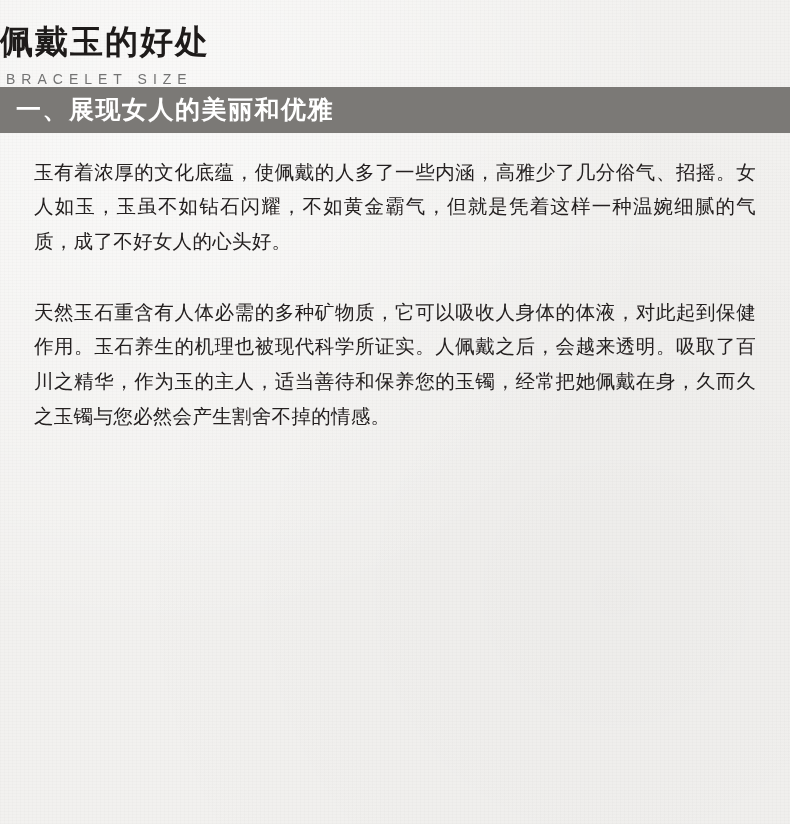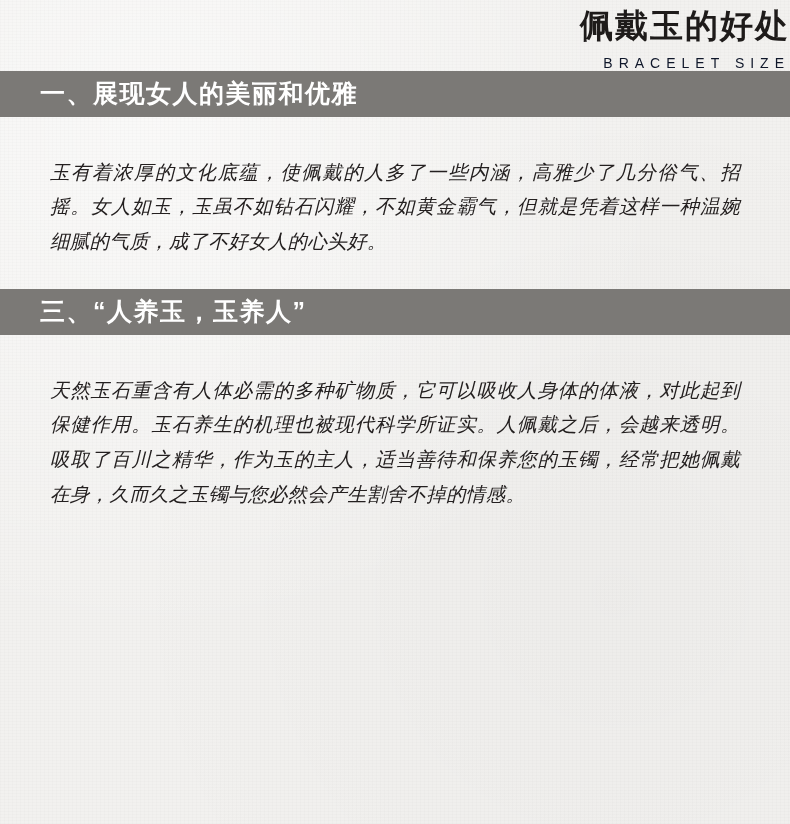--- a/index.html
+++ b/index.html
@@ -30,74 +30,73 @@
   }
   .page {
     position: relative;
     z-index: 1;
     width: 790px;
     box-sizing: border-box;
   }
 
   
   .doc-header {
-    padding-top: 4px;
-    text-align: right;
+    padding-top: 20px;
+    text-align: left;
   }
   .doc-title {
     font-size: 33px;
     font-weight: bold;
     letter-spacing: 2px;
     color: #1e1b1a;
     line-height: 1.35;
     margin: 0;
   }
   .doc-subtitle {
     margin: 6px 0 0 0;
     font-size: 14px;
     letter-spacing: 6px;
-    color: #0f172a;
+    color: #737373;
     font-weight: normal;
     text-indent: 6px;
   }
 
   
   .section {
     margin-top: 0;
   }
   .section-bar {
     background: #7b7976;
     color: #ffffff;
     height: 46px;
     display: flex;
     align-items: center;
-    padding: 0 0 0 40px;
+    padding: 0 0 0 16px;
     box-sizing: border-box;
     width: 790px;
   }
   .section-bar-text {
     font-size: 25px;
     font-weight: bold;
     letter-spacing: 1.5px;
     line-height: 1;
   }
 
   
   .section-body {
     padding: 22px 34px 20px 34px;
     box-sizing: border-box;
   }
   .section-body p {
-    margin: 16px;
+    margin: 0;
     font-size: 19.5px;
     line-height: 1.78;
     color: #242020;
     text-align: justify;
     letter-spacing: 0.3px;
-    font-style: italic;
   }
 
   .sp-1 .section-body { padding-bottom: 14px; }
   .sp-2 .section-body { padding-bottom: 12px; }
   .sp-3 .section-body { padding-bottom: 10px; }
 </style>
 </head>
 <body>
 
 <div class="paper-texture"></div>
@@ -113,21 +112,18 @@
     <div class="section-bar">
       <span class="section-bar-text">一、展现女人的美丽和优雅</span>
     </div>
     <div class="section-body">
       <p>玉有着浓厚的文化底蕴，使佩戴的人多了一些内涵，高雅少了几分俗气、招摇。女人如玉，玉虽不如钻石闪耀，不如黄金霸气，但就是凭着这样一种温婉细腻的气质，成了不好女人的心头好。</p>
     </div>
   </div>
 
 
   <div class="section sp-3">
-    <div class="section-bar">
-      <span class="section-bar-text">三、“人养玉，玉养人”</span>
-    </div>
     <div class="section-body">
       <p>天然玉石重含有人体必需的多种矿物质，它可以吸收人身体的体液，对此起到保健作用。玉石养生的机理也被现代科学所证实。人佩戴之后，会越来透明。吸取了百川之精华，作为玉的主人，适当善待和保养您的玉镯，经常把她佩戴在身，久而久之玉镯与您必然会产生割舍不掉的情感。</p>
     </div>
   </div>
 
 </div>
 
 </body></html>

